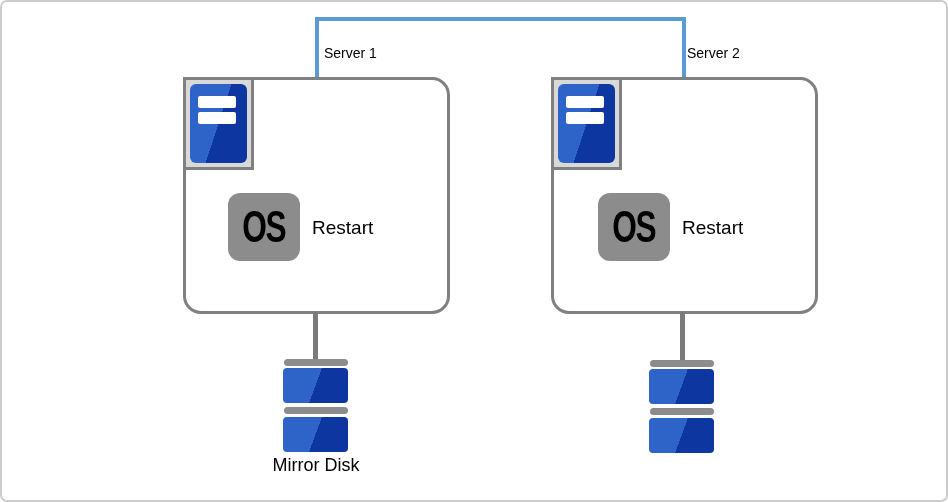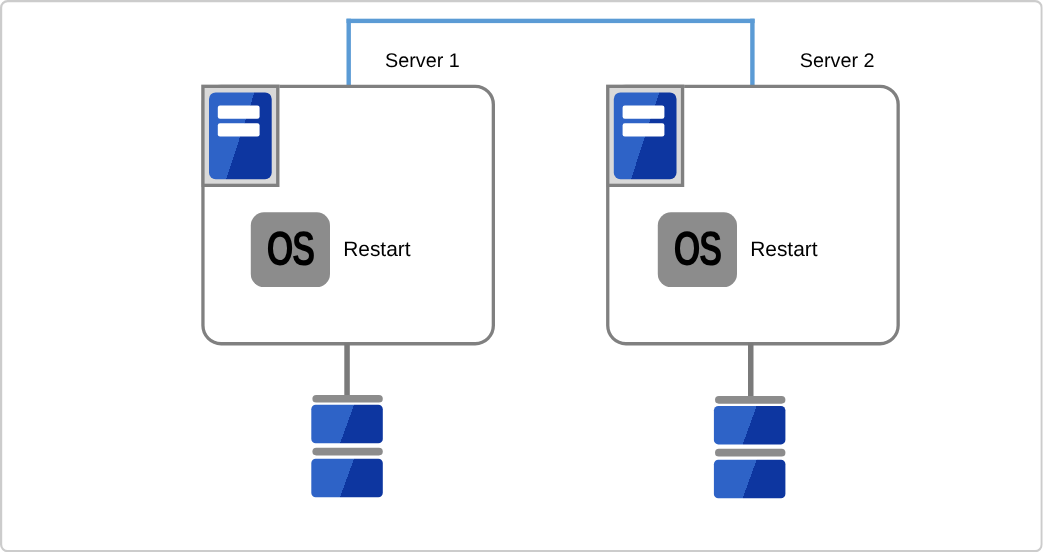--- a/index.html
+++ b/index.html
@@ -32,26 +32,25 @@
   }
   
   .ic{position:absolute;background:var(--interconnect-blue);}
   .ic-h{left:315px;top:17px;width:371px;height:4px;}
   .ic-v1{left:315px;top:17px;width:4px;height:61px;}
   .ic-v2{left:682px;top:17px;width:4px;height:61px;}
 
   
   .srv-label{
     position:absolute;top:45px;width:120px;
-    text-align:center;
-    font-size:18px;color:var(--text-black);
+    font-size:14px;color:var(--text-black);
     white-space:nowrap;
   }
   .srv-label.s1{left:324px;}
-  .srv-label.s2{left:687px;padding-left:28px;}
+  .srv-label.s2{left:687px;}
 
   
   .server-box{
     position:absolute;top:77px;width:267px;height:237px;
     background:#fff;
     border:3px solid var(--box-border-gray);
     border-radius:18px;
   }
   .server-box.b1{left:183px;}
   .server-box.b2{left:551px;}
@@ -174,13 +173,14 @@
     <div class="cap cap-mid"></div>
     <div class="platter p2"></div>
   </div>
   <div class="disk d2">
     <div class="cap cap-top"></div>
     <div class="platter p1"></div>
     <div class="cap cap-mid"></div>
     <div class="platter p2"></div>
   </div>
 
+  <div class="disk-label">Mirror Disk</div>
 </div>
 
 </body></html>

